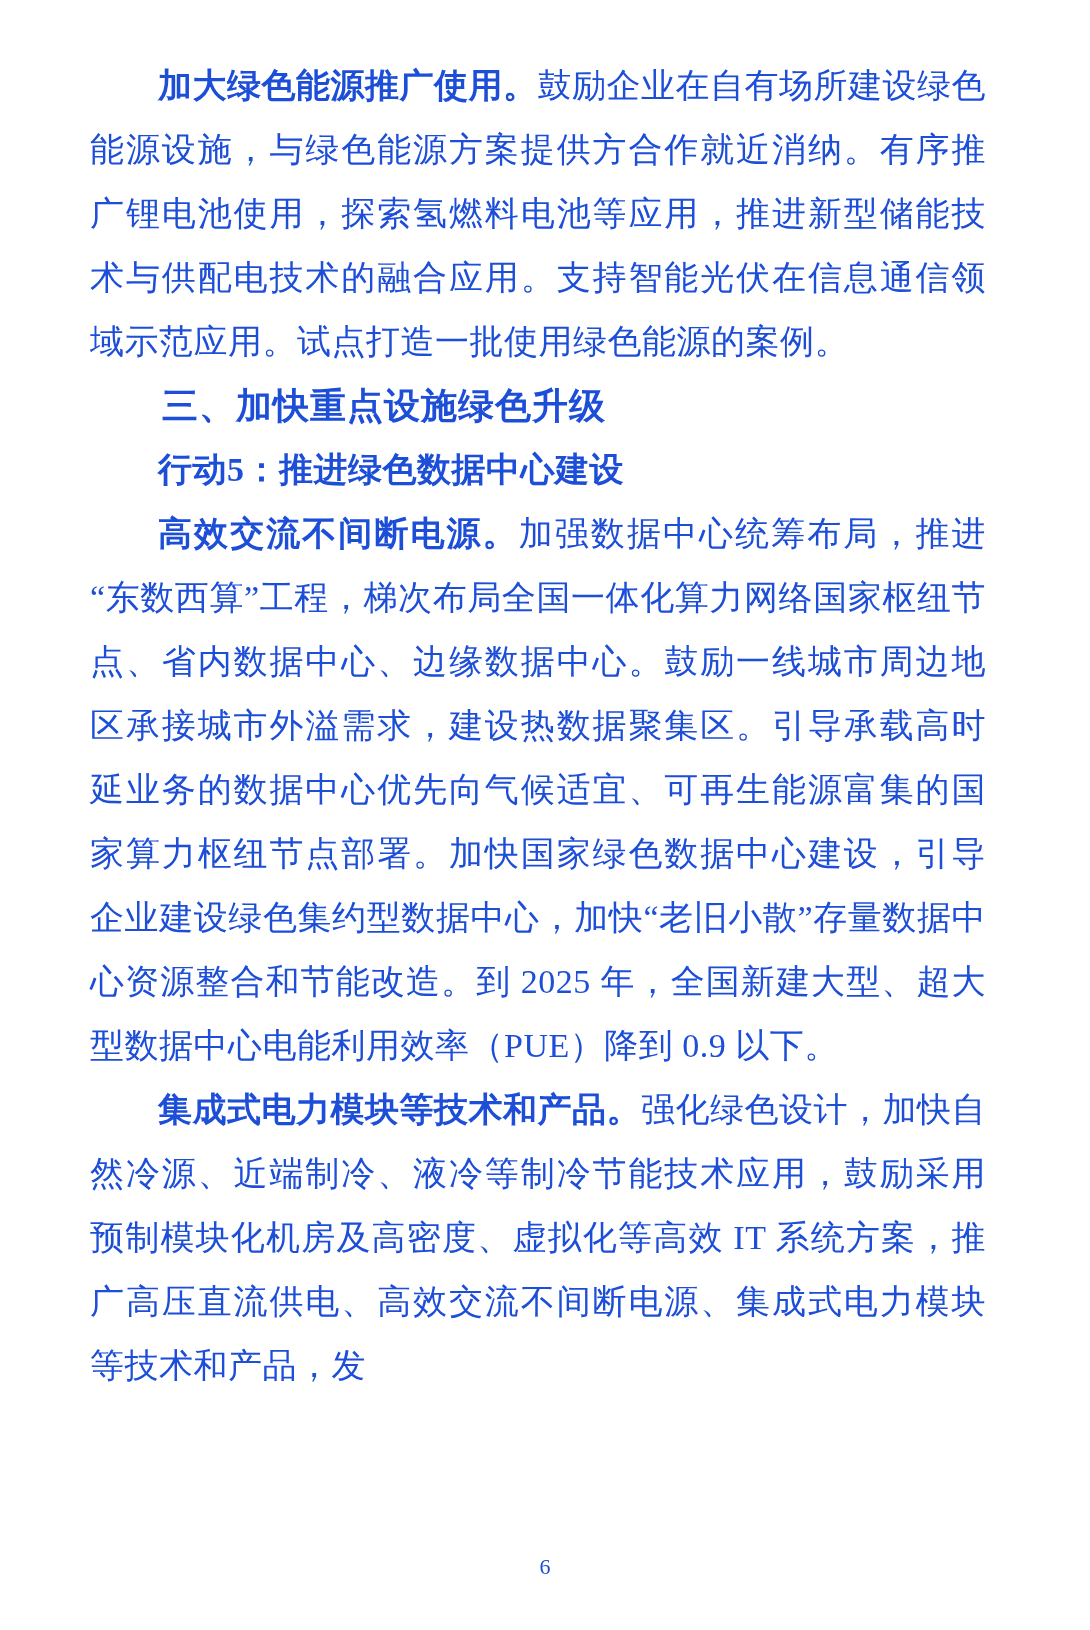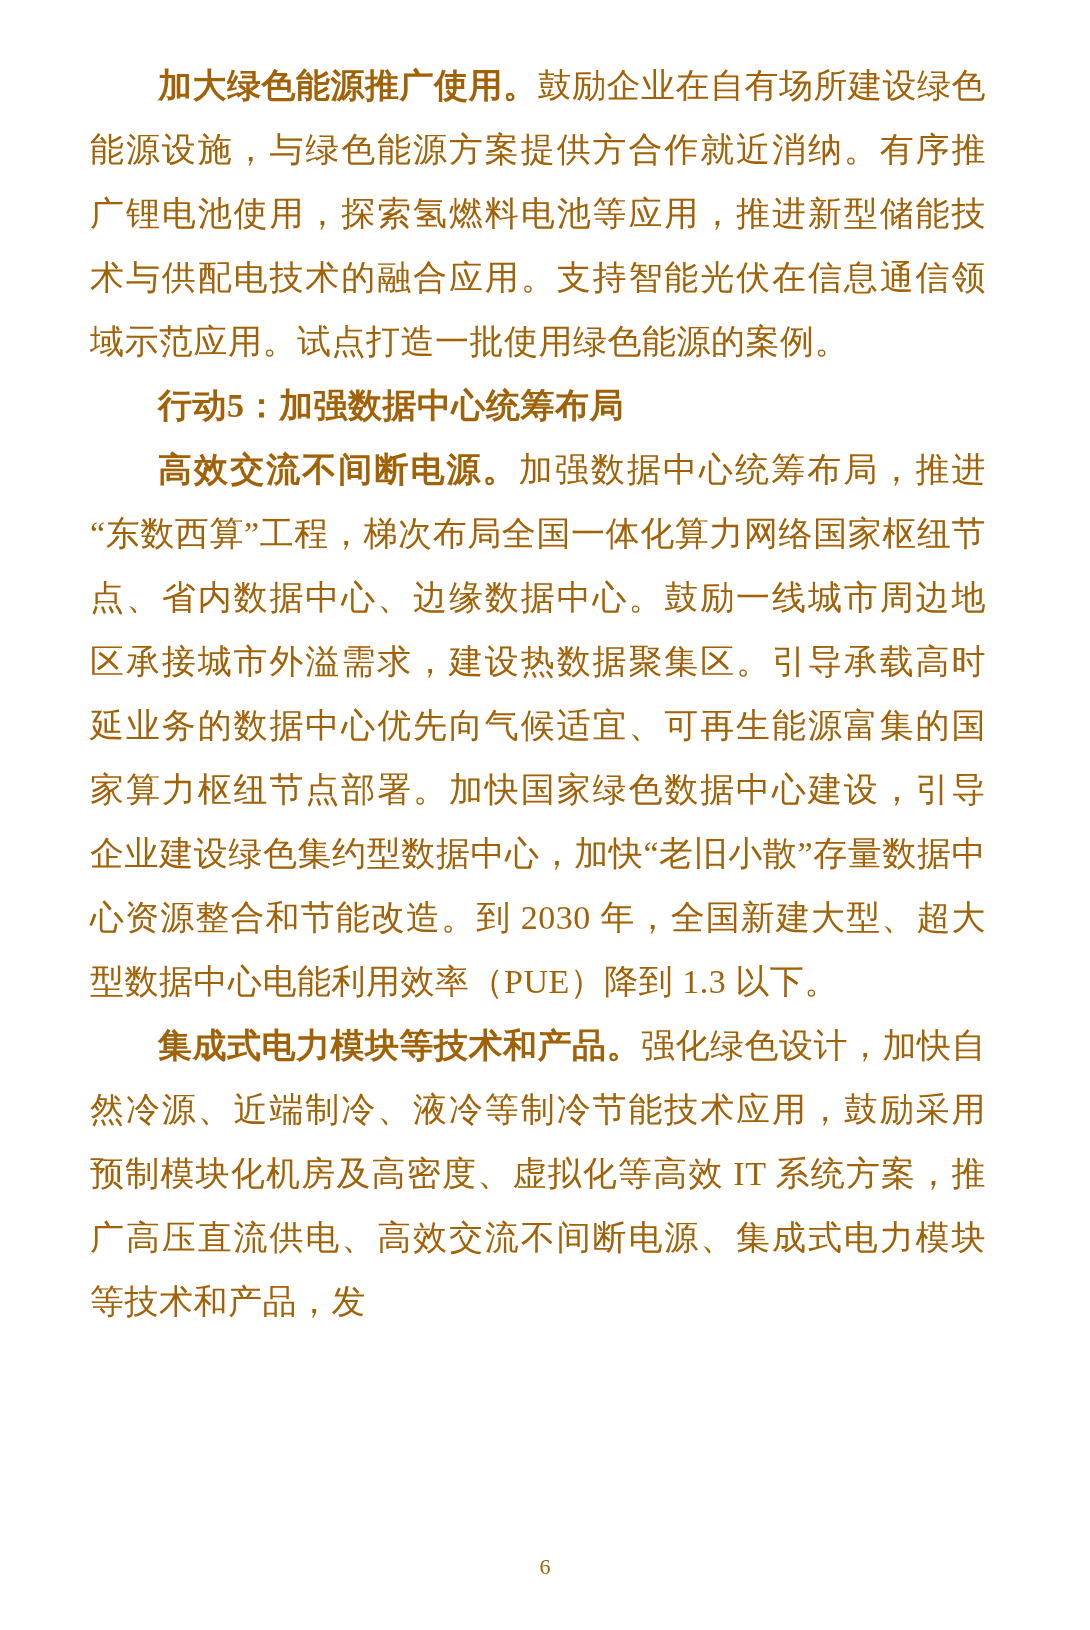--- a/index.html
+++ b/index.html
@@ -6,21 +6,21 @@
     margin: 0;
     padding: 0;
     background: #e8e8e8;
   }
   .page {
     position: relative;
     width: 1090px;
     height: 1630px;
     margin: 0 auto;
     background: #ffffff;
-    color: #a16207;
+    color: #1d4ed8;
     box-sizing: border-box;
     padding: 54px 104px 0 90px;
     font-family: "Liberation Serif", "DejaVu Serif", serif;
     overflow: hidden;
   }
   .para {
     margin: 0;
     font-size: 34px;
     line-height: 64px;
     text-align: justify;
@@ -60,23 +60,24 @@
     font-family: "Liberation Serif", "DejaVu Serif", serif;
   }
 </style>
 </head>
 <body>
 
 <div class="page">
 
   <p class="para"><span class="lead">加大绿色能源推广使用。</span><span>鼓励企业在自有场所建设绿色能源设施，与绿色能源方案提供方合作就近消纳。有序推广锂电池使用，探索氢燃料电池等应用，推进新型储能技术与供配电技术的融合应用。支持智能光伏在信息通信领域示范应用。试点打造一批使用绿色能源的案例。</span></p>
 
+  <h2 class="h-section">三、加快重点设施绿色升级</h2>
 
 
-  <h3 class="h-action">行动5：加强数据中心统筹布局</h3>
+  <h3 class="h-action">行动5：推进绿色数据中心建设</h3>
 
-  <p class="para"><span class="lead">高效交流不间断电源。</span><span>加强数据中心统筹布局，推进“东数西算”工程，梯次布局全国一体化算力网络国家枢纽节点、省内数据中心、边缘数据中心。鼓励一线城市周边地区承接城市外溢需求，建设热数据聚集区。引导承载高时延业务的数据中心优先向气候适宜、可再生能源富集的国家算力枢纽节点部署。加快国家绿色数据中心建设，引导企业建设绿色集约型数据中心，加快“老旧小散”存量数据中心资源整合和节能改造。到 2030 年，全国新建大型、超大型数据中心电能利用效率（PUE）降到 1.3 以下。</span></p>
+  <p class="para"><span class="lead">高效交流不间断电源。</span><span>加强数据中心统筹布局，推进“东数西算”工程，梯次布局全国一体化算力网络国家枢纽节点、省内数据中心、边缘数据中心。鼓励一线城市周边地区承接城市外溢需求，建设热数据聚集区。引导承载高时延业务的数据中心优先向气候适宜、可再生能源富集的国家算力枢纽节点部署。加快国家绿色数据中心建设，引导企业建设绿色集约型数据中心，加快“老旧小散”存量数据中心资源整合和节能改造。到 2025 年，全国新建大型、超大型数据中心电能利用效率（PUE）降到 0.9 以下。</span></p>
 
   <p class="para"><span class="lead">集成式电力模块等技术和产品。</span><span>强化绿色设计，加快自然冷源、近端制冷、液冷等制冷节能技术应用，鼓励采用预制模块化机房及高密度、虚拟化等高效 IT 系统方案，推广高压直流供电、高效交流不间断电源、集成式电力模块等技术和产品，发</span></p>
 
   <div class="page-number">6</div>
 
 </div>
 
 </body></html>

